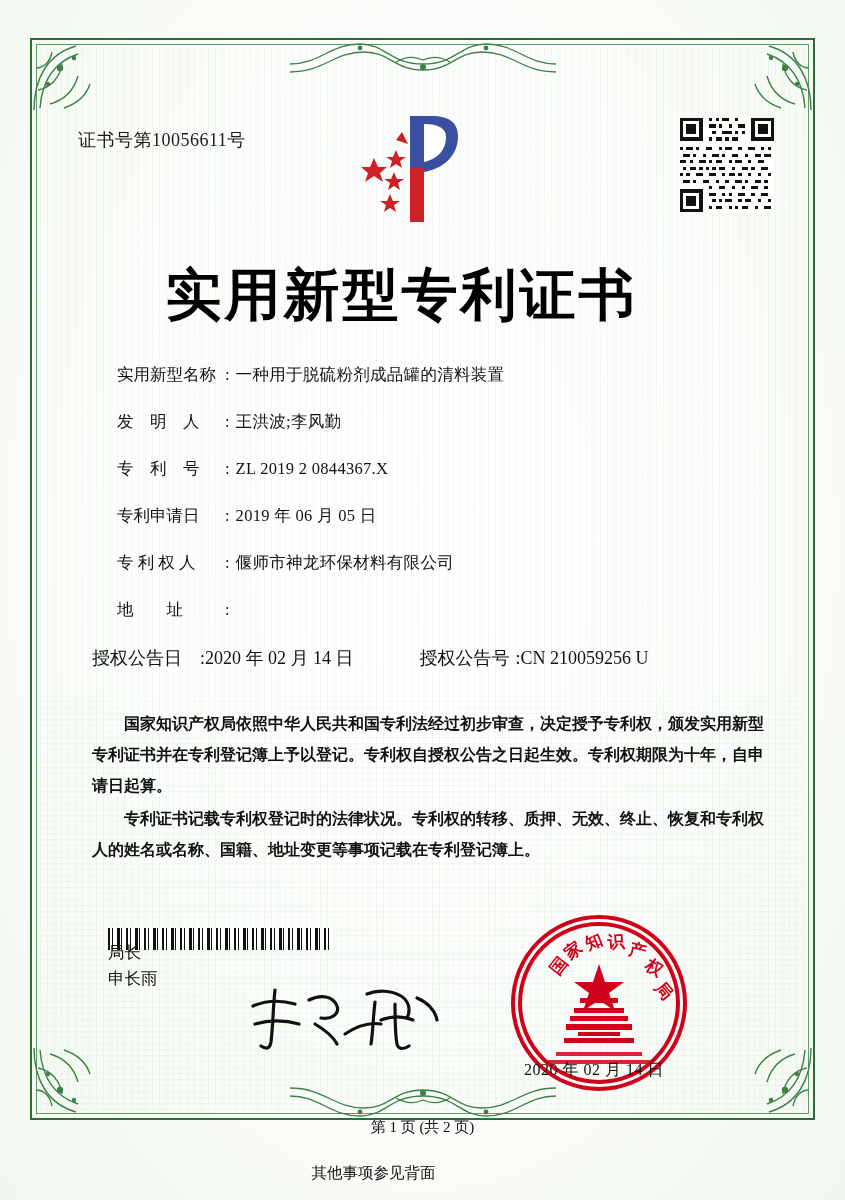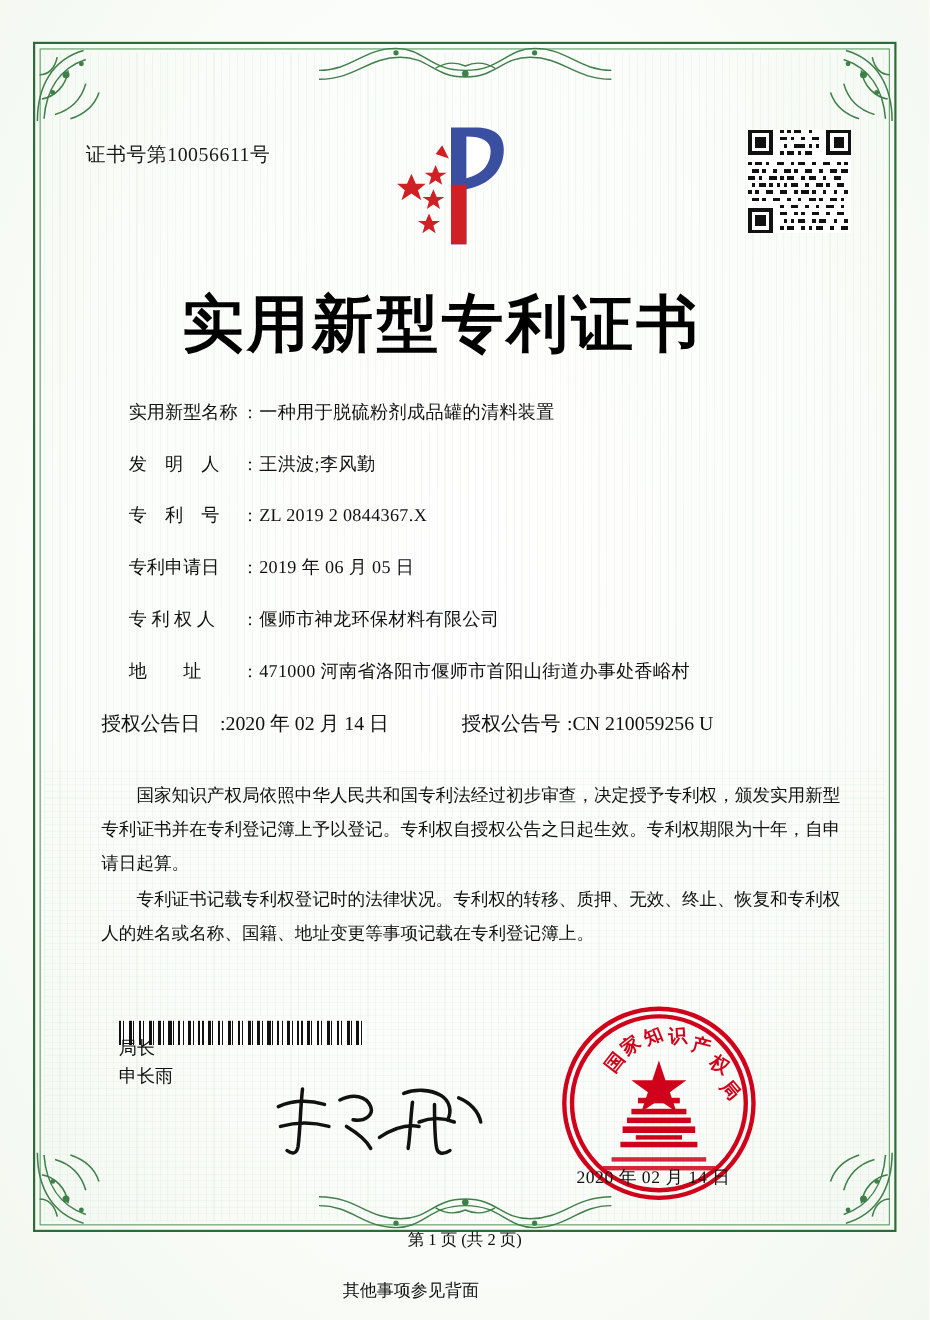--- a/index.html
+++ b/index.html
@@ -175,20 +175,21 @@
 
   
   .paras {
     position: absolute;
     left: 92px; top: 708px;
     width: 672px;
     font-size: 16px;
     line-height: 31px;
     color: #111;
     text-align: justify;
+    font-weight: bold;
   }
   .paras p {
     margin: 0 0 2px 0;
     text-indent: 2em;
   }
 
   
   .barcode {
     position: absolute;
     left: 108px; top: 928px;
@@ -505,21 +506,20 @@
 
     <div class="field">
       <div class="lbl">专 利 权 人</div>
       <div class="lbl-colon">:</div>
       <div class="val">偃师市神龙环保材料有限公司</div>
     </div>
 
     <div class="field">
       <div class="lbl">地　　址</div>
       <div class="lbl-colon">:</div>
-      <div class="val">471000 河南省洛阳市偃师市首阳山街道办事处香峪村</div>
     </div>
 
     <div class="field-row2">
       <div class="lbl2">授权公告日</div>
       <div class="lbl-colon">:</div>
       <div class="val">2020 年 02 月 14 日</div>
       <div class="second">
         <div>授权公告号</div>
         <div class="lbl-colon" style="margin-left:6px">:</div>
         <div class="val">CN 210059256 U</div>

